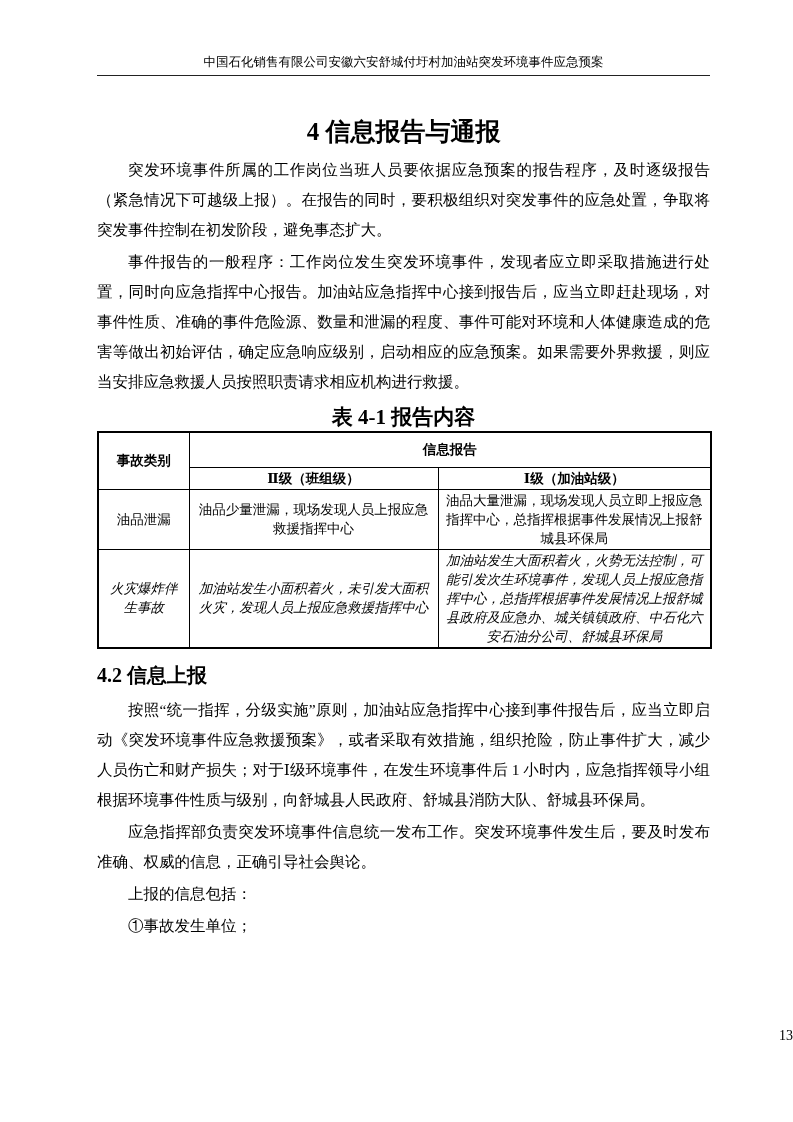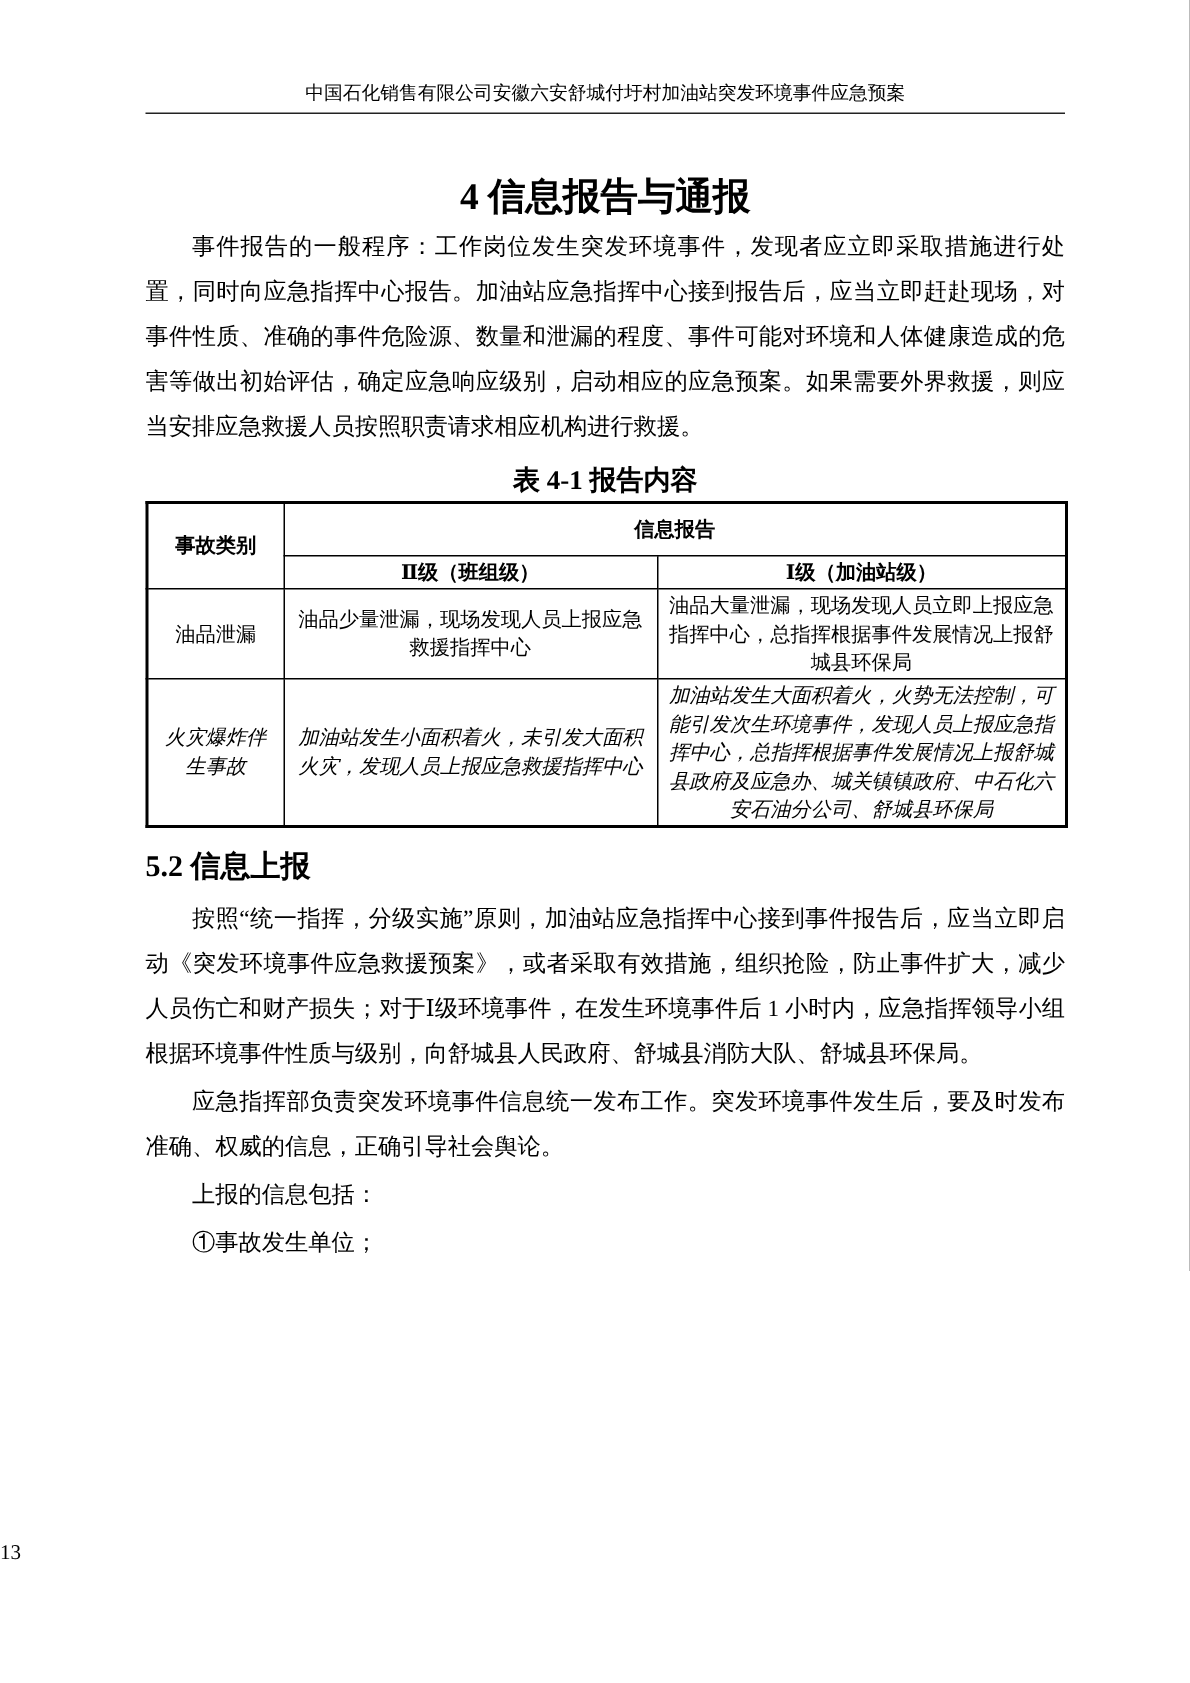--- a/index.html
+++ b/index.html
@@ -47,21 +47,21 @@
     margin-top: 7px;
     font-size: 15.5px;
     line-height: 30px;
     text-align: justify;
     text-indent: 2em;
   }
   .body-para.tight { margin-top: 2px; }
   .table-caption {
     margin-top: 10px;
     text-align: center;
-    font-size: 18px;
+    font-size: 21px;
     font-weight: bold;
     line-height: 20px;
   }
   table.report-table {
     margin-top: 4px;
     width: 613px;
     border-collapse: collapse;
     border: 2px solid #000000;
     table-layout: fixed;
     padding-left: 36px;
@@ -81,35 +81,36 @@
   col.c-lvl1 { width: 273px; }
   tr.hdr-group th { height: 35px; }
   tr.hdr-sub th { height: 22px; }
   tr.row-1 td { height: 54px; }
   tr.row-2 td { height: 95px; font-style: italic; }
   .page-number {
     position: absolute;
     top: 1028px;
     left: 0;
     width: 793px;
-    text-align: left;
+    text-align: right;
     font-size: 14px;
   }
 </style>
 </head>
 <body>
 
 <div class="page">
   <div class="content">
 
     <div class="doc-header">中国石化销售有限公司安徽六安舒城付圩村加油站突发环境事件应急预案</div>
 
     <div class="page-title">4 信息报告与通报</div>
 
 
+    <p class="body-para">突发环境事件所属的工作岗位当班人员要依据应急预案的报告程序，及时逐级报告（紧急情况下可越级上报）。在报告的同时，要积极组织对突发事件的应急处置，争取将突发事件控制在初发阶段，避免事态扩大。</p>
 
     <p class="body-para tight">事件报告的一般程序：工作岗位发生突发环境事件，发现者应立即采取措施进行处置，同时向应急指挥中心报告。加油站应急指挥中心接到报告后，应当立即赶赴现场，对事件性质、准确的事件危险源、数量和泄漏的程度、事件可能对环境和人体健康造成的危害等做出初始评估，确定应急响应级别，启动相应的应急预案。如果需要外界救援，则应当安排应急救援人员按照职责请求相应机构进行救援。</p>
 
     <div class="table-caption">表 4-1 报告内容</div>
 
     <table class="report-table">
       <colgroup>
         <col class="c-cat">
         <col class="c-lvl2">
         <col class="c-lvl1">
@@ -129,21 +130,21 @@
           <td>油品大量泄漏，现场发现人员立即上报应急指挥中心，总指挥根据事件发展情况上报舒城县环保局</td>
         </tr>
         <tr class="row-2">
           <td>火灾爆炸伴生事故</td>
           <td>加油站发生小面积着火，未引发大面积火灾，发现人员上报应急救援指挥中心</td>
           <td>加油站发生大面积着火，火势无法控制，可能引发次生环境事件，发现人员上报应急指挥中心，总指挥根据事件发展情况上报舒城县政府及应急办、城关镇镇政府、中石化六安石油分公司、舒城县环保局</td>
         </tr>
       </tbody>
     </table>
 
-    <div class="section-heading second">5.2 信息上报</div>
+    <div class="section-heading second">4.2 信息上报</div>
 
     <p class="body-para">按照“统一指挥，分级实施”原则，加油站应急指挥中心接到事件报告后，应当立即启动《突发环境事件应急救援预案》，或者采取有效措施，组织抢险，防止事件扩大，减少人员伤亡和财产损失；对于Ⅰ级环境事件，在发生环境事件后 1 小时内，应急指挥领导小组根据环境事件性质与级别，向舒城县人民政府、舒城县消防大队、舒城县环保局。</p>
 
     <p class="body-para tight">应急指挥部负责突发环境事件信息统一发布工作。突发环境事件发生后，要及时发布准确、权威的信息，正确引导社会舆论。</p>
 
     <p class="body-para tight">上报的信息包括：</p>
 
     <p class="body-para tight">①事故发生单位；</p>
 
   </div>

